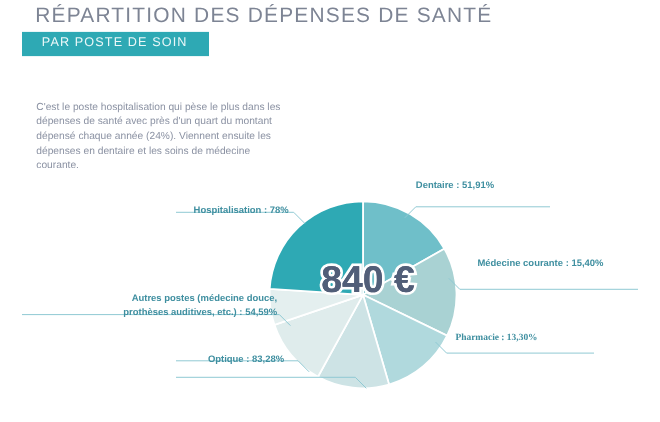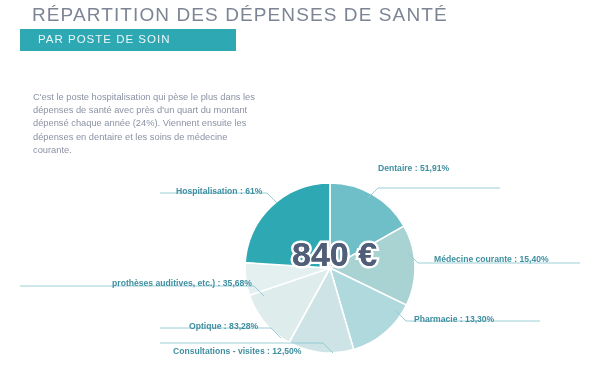--- a/index.html
+++ b/index.html
@@ -13,21 +13,21 @@
   #stage{position:absolute;inset:0;width:600px;height:384px;}
 
   
   .title{
     position:absolute;left:32px;top:4px;
     font-size:19px;letter-spacing:1.1px;
     color:#7d8494;font-weight:400;white-space:nowrap;
   }
   .subbar{
     position:absolute;left:20px;top:29px;
-    width:216px;height:22px;
+    width:170px;height:22px;
     background:#2EA9B4;
   }
   .subbar span{
     position:absolute;left:18px;top:4px;
     font-size:11.5px;letter-spacing:1.0px;
     color:#eaf7f8;white-space:nowrap;
   }
 
   
   .intro{
@@ -112,29 +112,28 @@
 
         <path d="M 277 203 L 267 193 L 160 193"></path>
       </g>
     </svg>
 
     <div class="center-amount">840 €</div>
     <div class="center-amount-fg">840 €</div>
 
     <div class="lbl" style="left:378px;top:163px;">Dentaire : 51,91%</div>
 
-    <div class="lbl" style="left:434px;top:254px;">Médecine courante : 15,40%</div>
+    <div class="lbl" style="left:434px;top:234px;">Médecine courante : 15,40%</div>
 
-    <div class="lbl" style="left:414px;top:314px;">Pharmacie : 13,30%</div>
+    <div class="lbl" style="left:414px;top:301px;font-family:Liberation Serif, serif;">Pharmacie : 13,30%</div>
 
-    <div class="lbl" style="left:173px;top:346px;">Consultations - visites : 12,50%</div>
 
     <div class="lbl" style="left:189px;top:321px;">Optique : 83,28%</div>
 
     <div class="lbl two" style="left:40px;top:266px;width:212px;">
-      <br>
-      <span>prothèses auditives, etc.) : 35,68%</span>
+      <span>Autres postes (médecine douce,</span><br>
+      <span>prothèses auditives, etc.) : 54,59%</span>
     </div>
 
-    <div class="lbl" style="left:176px;top:186px;">Hospitalisation : 61%</div>
+    <div class="lbl" style="left:176px;top:186px;">Hospitalisation : 78%</div>
 
   </div>
 </div>
 
 </body></html>

